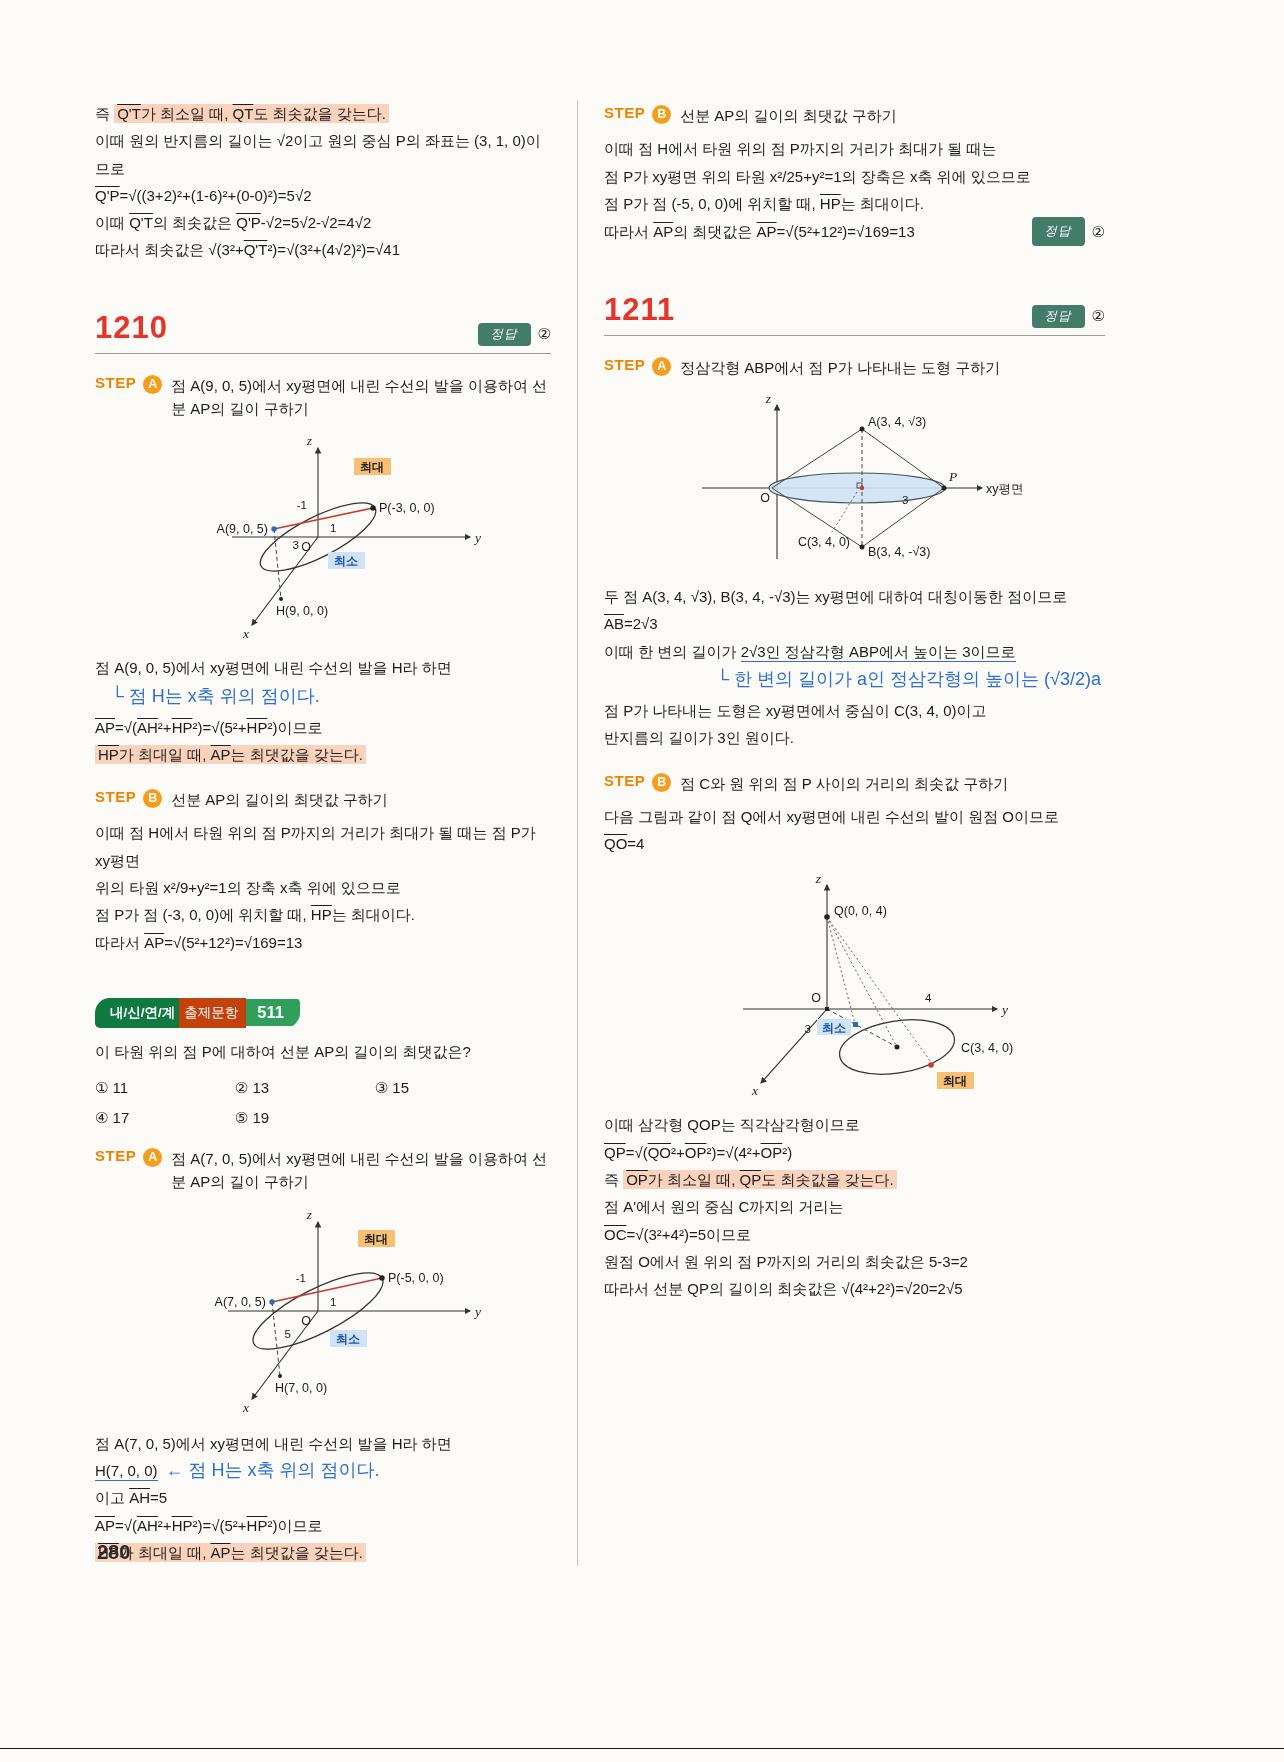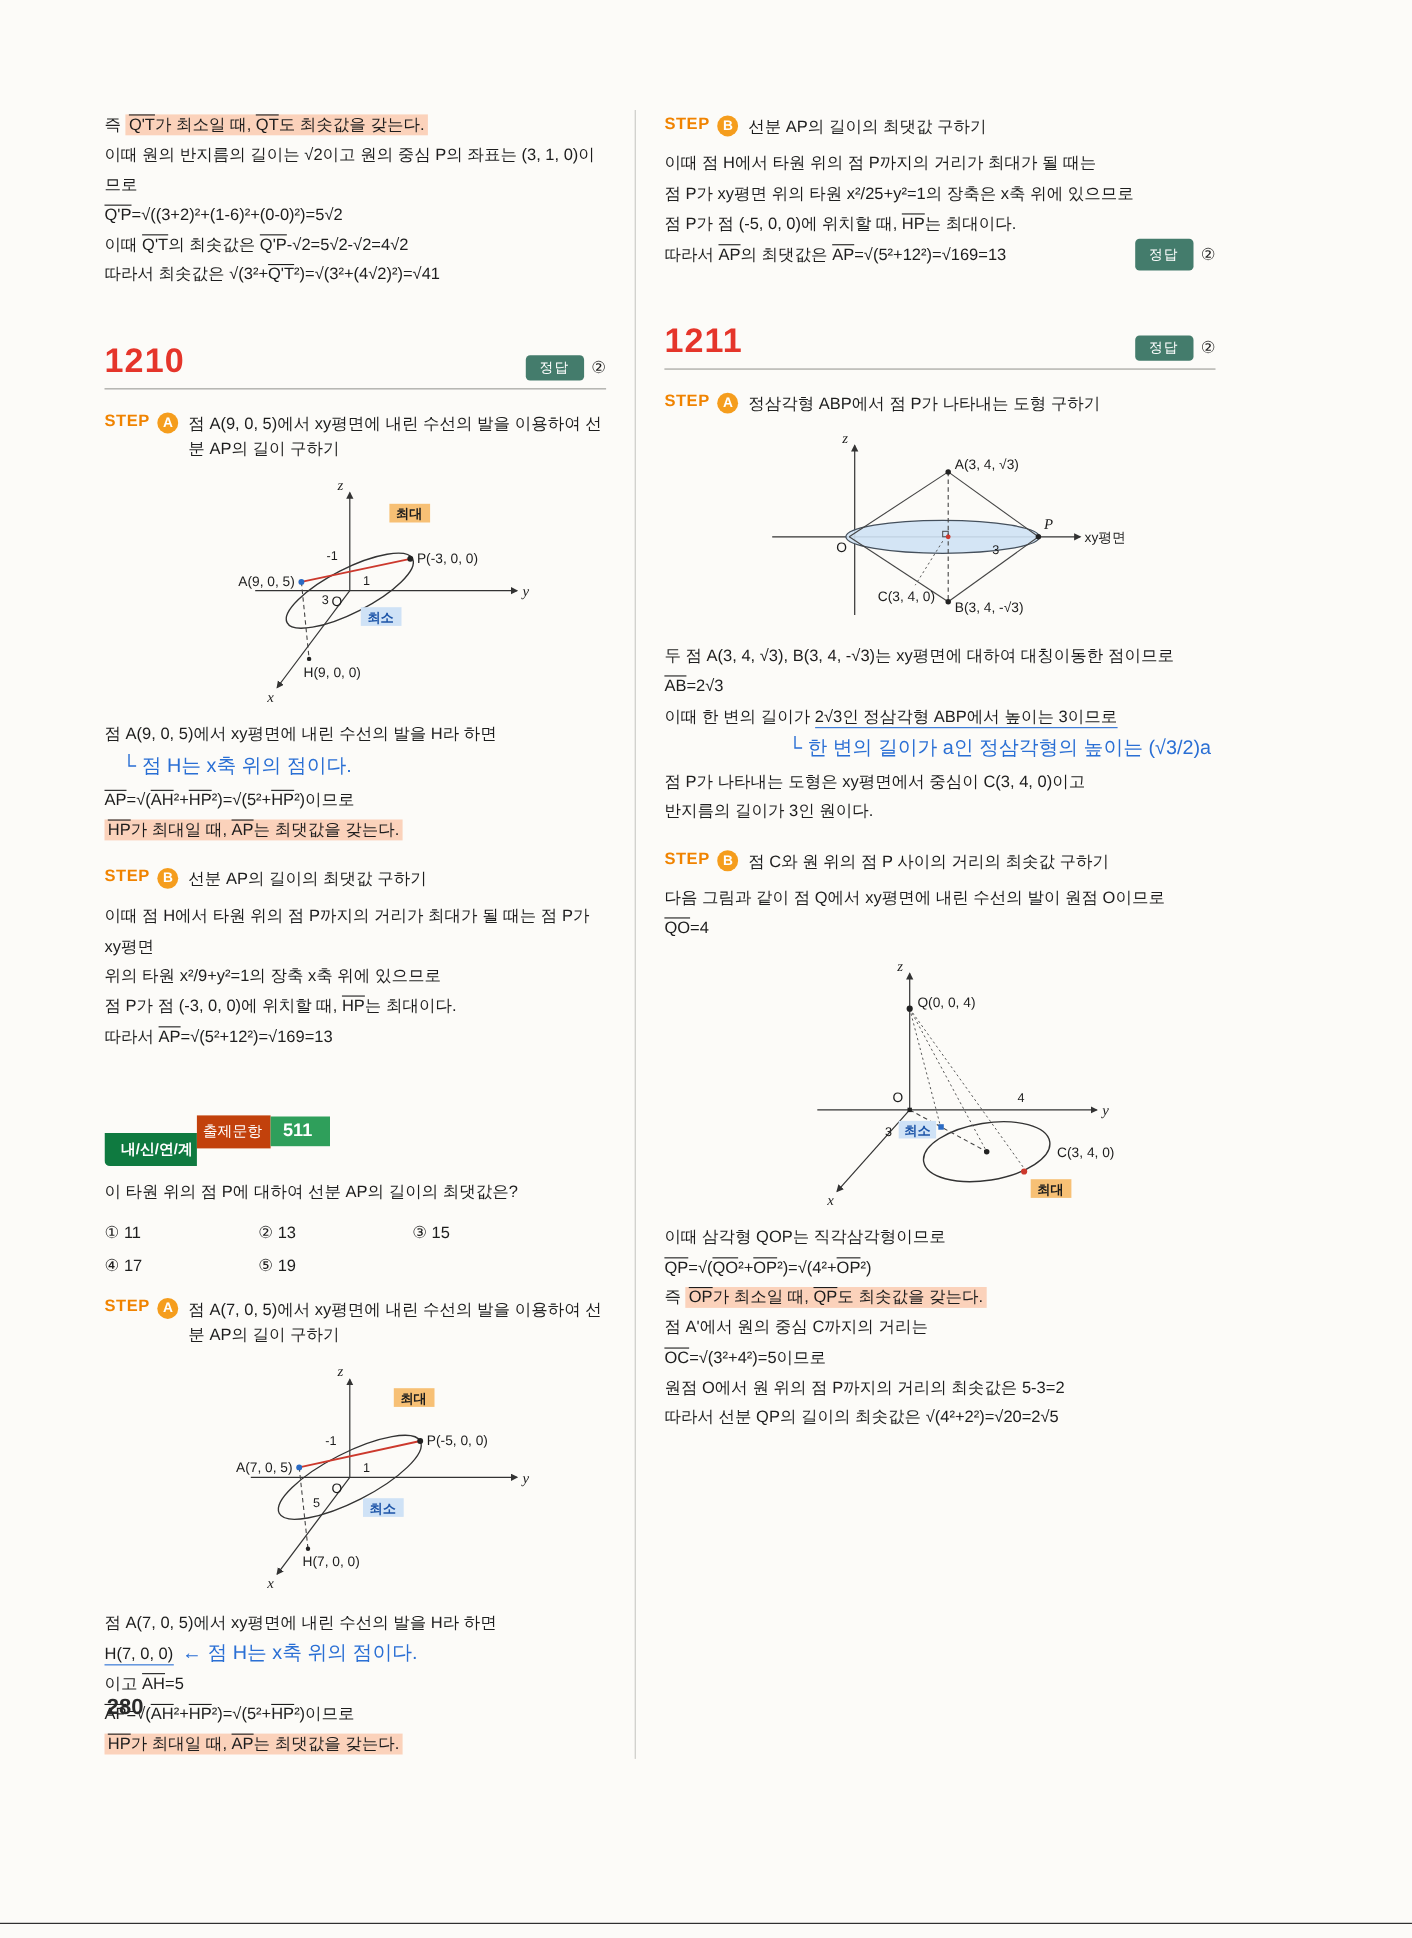--- a/index.html
+++ b/index.html
@@ -18,35 +18,35 @@
   .line { font-size:15px; line-height:1.82; }
   .hl { background:#fbd2bb; padding:1px 3px; }
   .ov { text-decoration:overline; }
   .u-blue { border-bottom:1.6px solid #2a6fd4; padding-bottom:1px; }
   .note { color:#2a6fd4; font-size:18px; line-height:1.5; padding-left:16px; margin:1px 0 4px; }
   .note.inline { display:inline; padding-left:8px; margin:0; }
   .note.right { text-align:right; padding-right:4px; }
 
   .prob-head { display:flex; justify-content:space-between; align-items:flex-end; margin-top:46px; }
   .prob-num { color:#e5352a; font-size:31px; font-weight:bold; letter-spacing:1px; }
-  .ans { display:inline-flex; align-items:center; gap:7px; }
+  .ans { display:inline-flex; align-items:center; gap:7px;font-style:italic; }
   .ans-pill { background:#447c6c; color:#fff; font-size:12.5px; padding:3px 13px; border-radius:4px; letter-spacing:1px; }
   .ans-num { font-size:15px; }
   .prob-rule { border:none; border-top:1.5px solid #9a9a96; margin:7px 0 2px; }
 
   .step { display:flex; align-items:flex-start; gap:7px; margin:20px 0 8px; }
   .step.first { margin-top:4px; }
   .step-word { color:#f08300; font-weight:bold; font-size:15px; letter-spacing:0.5px; flex:0 0 auto; }
   .step-letter { background:#f59d1d; color:#fff; width:19px; height:19px; border-radius:50%;
                  text-align:center; font-size:12.5px; font-weight:bold; line-height:19px; flex:0 0 auto; margin-top:1px; }
   .step-title { font-weight:normal; font-size:15px; line-height:1.55; padding-left:2px; }
 
   .exam-badge { display:inline-flex; align-items:center; margin:42px 0 10px;
                 border-radius:15px 5px 15px 5px; overflow:hidden; }
-  .exam-badge .p1 { background:#0f7a40; color:#fff; font-size:13.5px; font-weight:bold; padding:6px 4px 6px 15px;margin-top:32px; }
+  .exam-badge .p1 { background:#0f7a40; color:#fff; font-size:13.5px; font-weight:bold; padding:6px 4px 6px 15px; }
   .exam-badge .p2 { background:#c2410c; color:#fff; font-size:13.5px; padding:6px 8px 6px 5px;font-family:Liberation Serif, serif; }
   .exam-badge .num { background:#2f9f5b; color:#fff; font-weight:bold; font-size:16.5px; padding:4px 16px 4px 11px; }
 
   .options { display:grid; grid-template-columns:1fr 1fr 1fr; row-gap:12px; font-size:15px; margin:14px 0 2px; width:92%; }
 
   .figwrap { display:flex; justify-content:center; margin:12px 0 10px; }
   .line-badge-row { display:flex; justify-content:space-between; align-items:center; }
 
   
   .ax   { stroke:#333; stroke-width:1.1; fill:none; }

